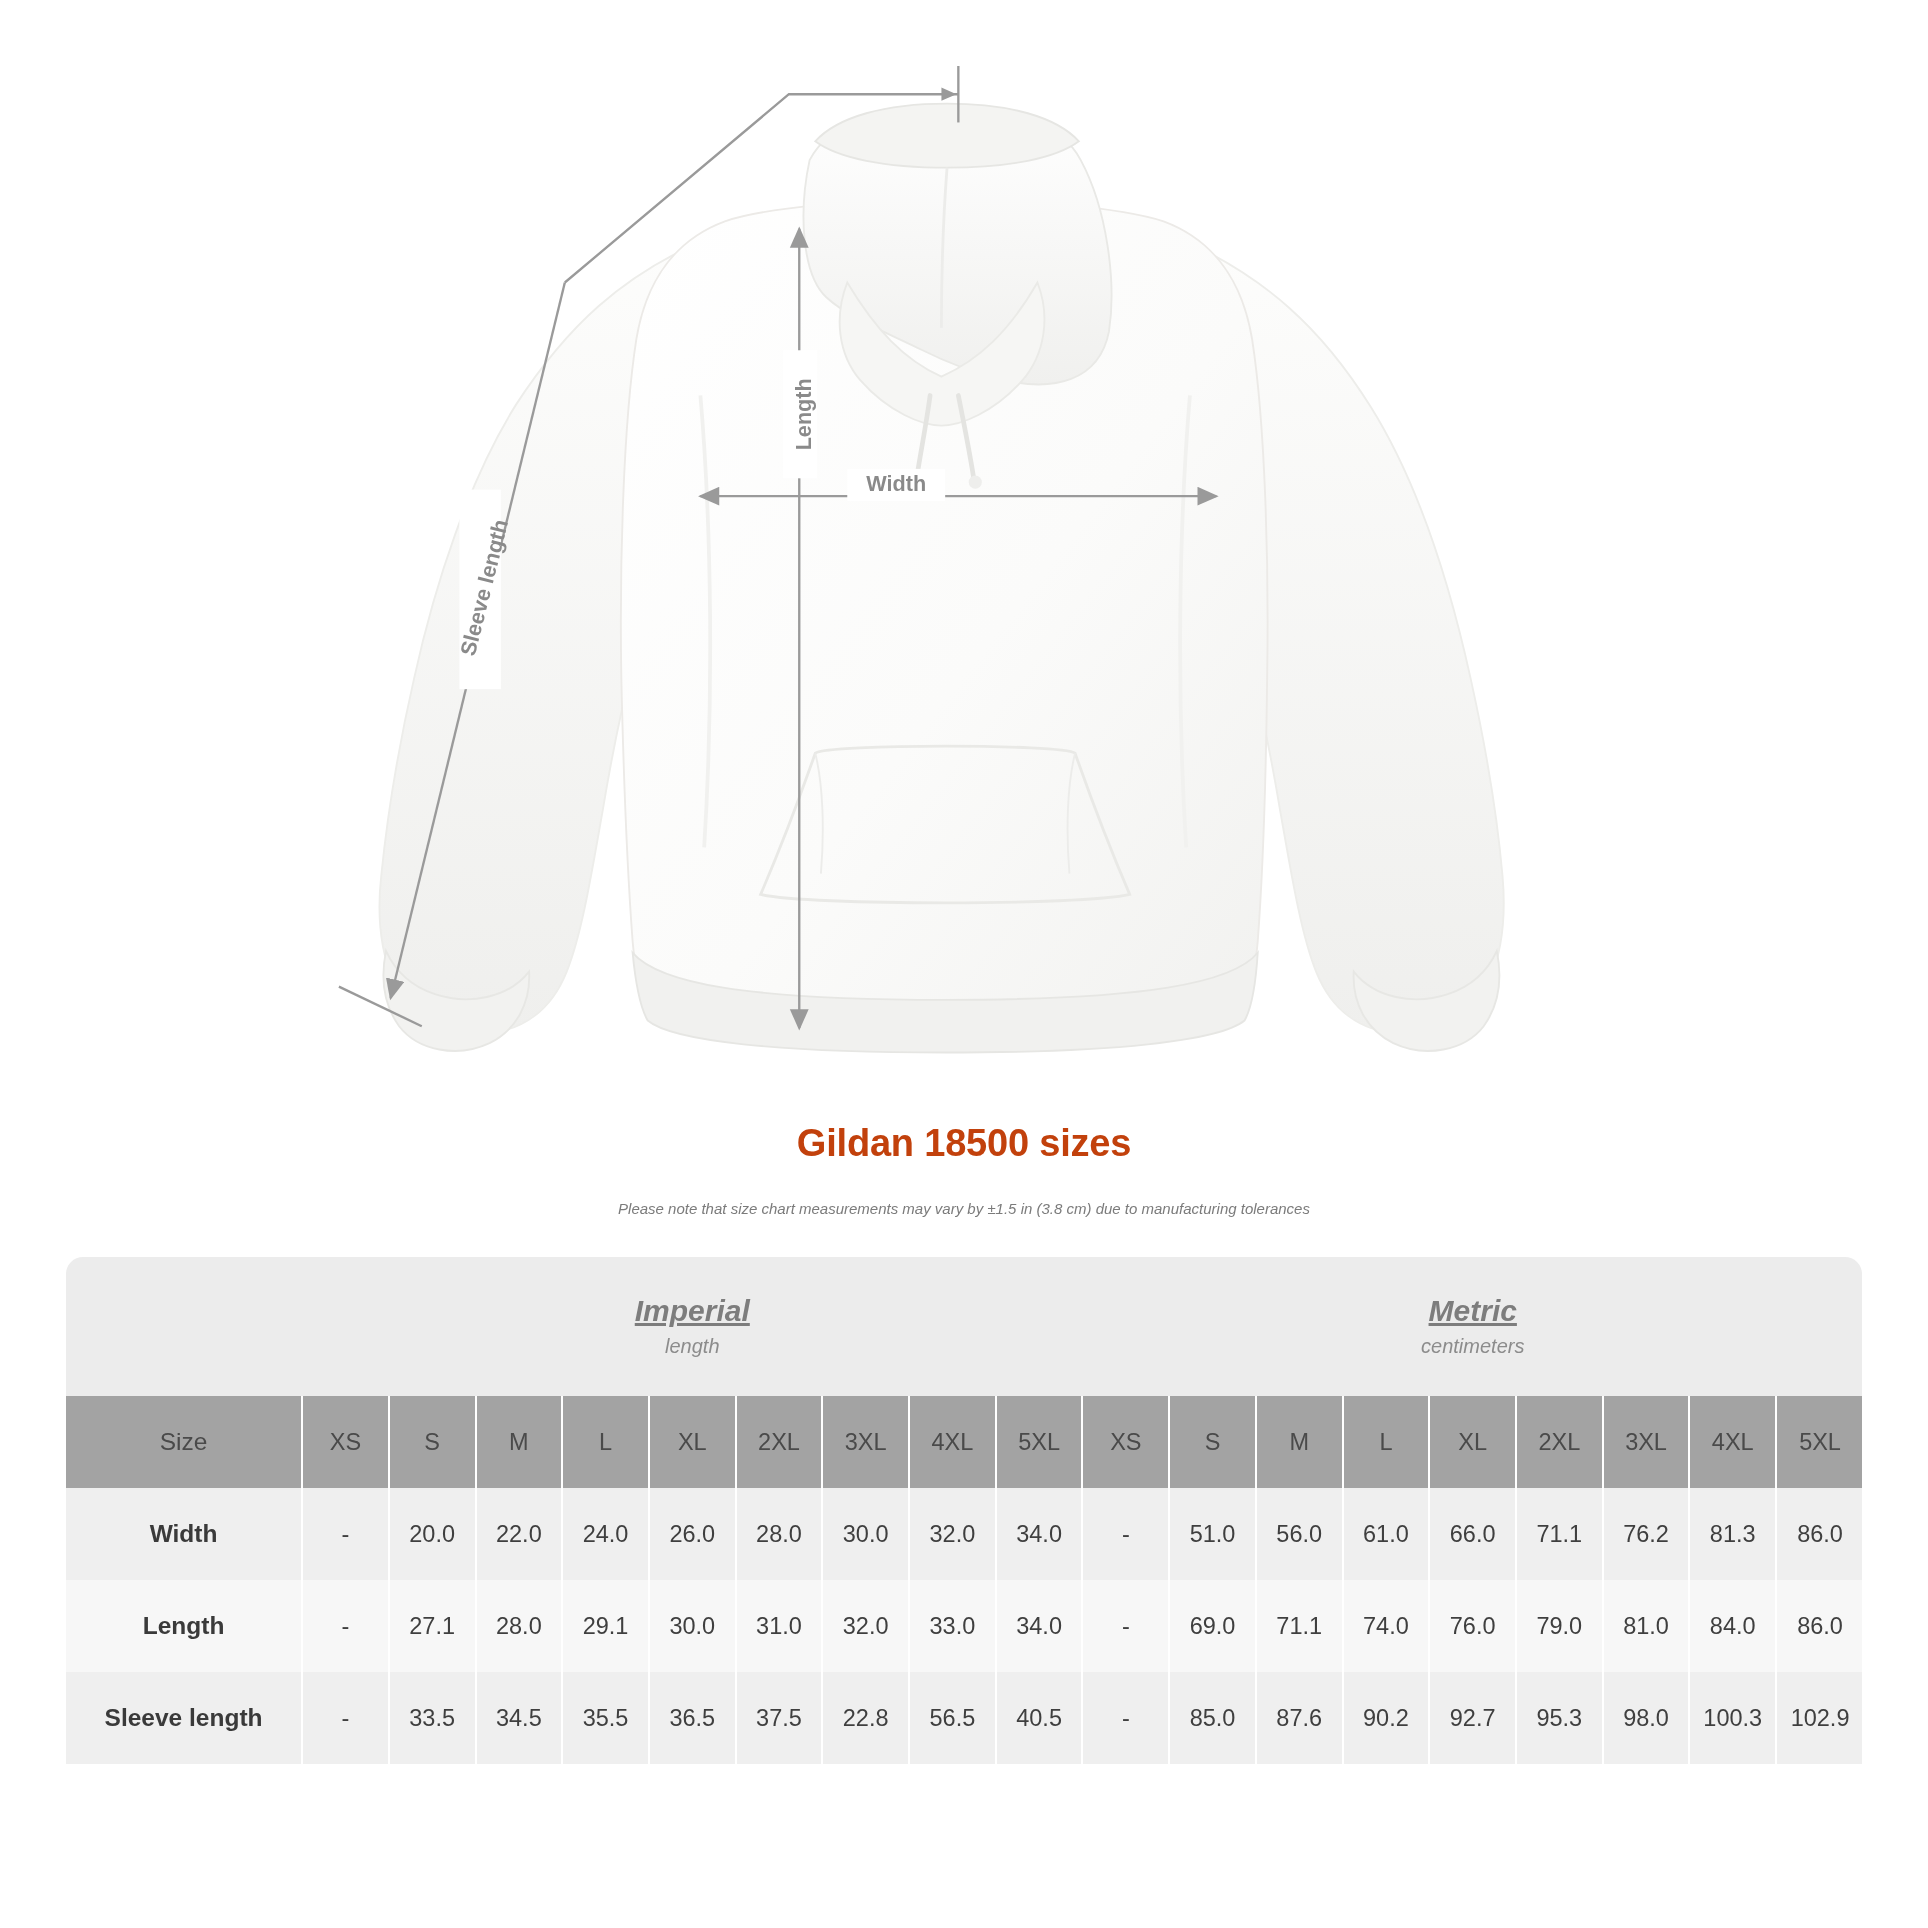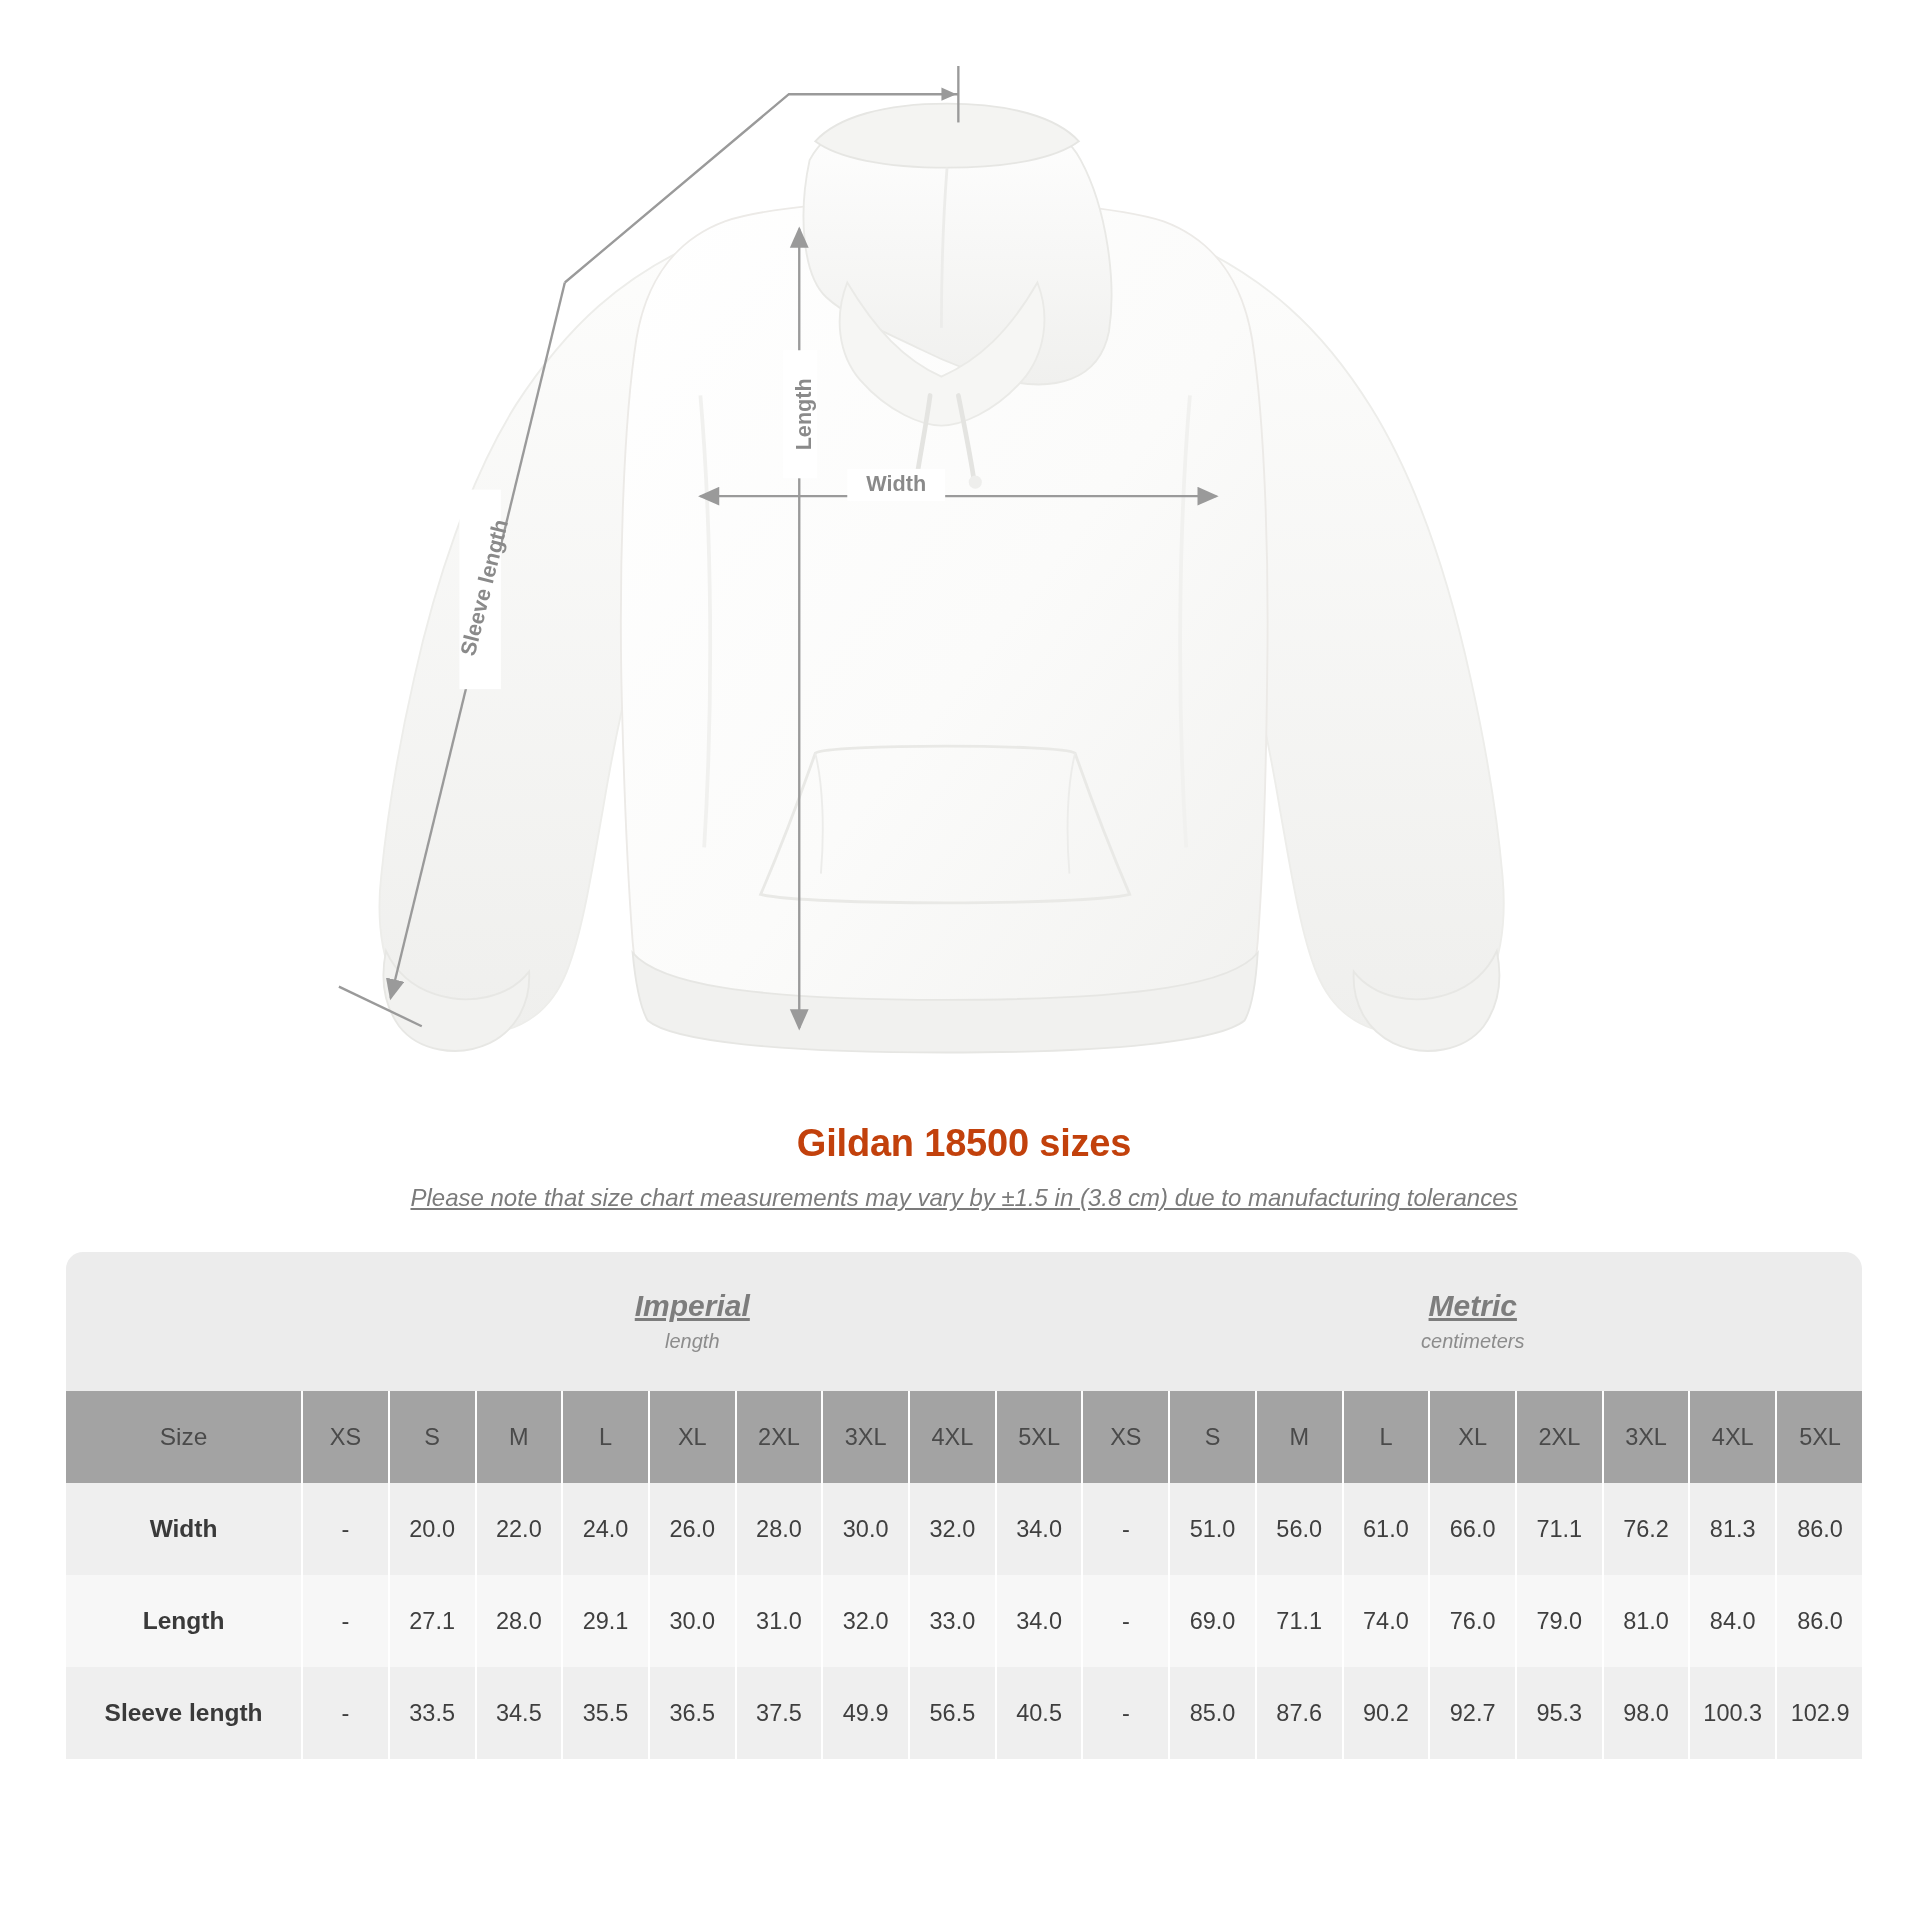--- a/index.html
+++ b/index.html
@@ -38,26 +38,25 @@
     text-align: center;
     font-size: 38px;
     font-weight: bold;
     color: #c2410c;
     margin: 0;
     padding-top: 11.3px;
     letter-spacing: -0.2px;
   }
   .chart-subtitle {
     text-align: center;
-    font-size: 24px;
+    font-size: 15px;
     font-style: italic;
     color: #7b7b7b;
-    margin: 0;
+    margin: 16px;
     padding-top: 19px;
-    text-decoration: underline;
   }
 
   
   .table-wrap {
     margin: 40px 66px 0 66px;
     border-radius: 17px 17px 0 0;
     overflow: hidden;
   }
   table.size-table {
     border-collapse: collapse;
@@ -356,21 +355,21 @@
         </tr>
 
         <tr class="data-row even">
           <td class="rowlabel">Sleeve length</td>
           <td>-</td>
           <td>33.5</td>
           <td>34.5</td>
           <td>35.5</td>
           <td>36.5</td>
           <td>37.5</td>
-          <td>49.9</td>
+          <td>22.8</td>
           <td>56.5</td>
           <td>40.5</td>
           <td>-</td>
           <td>85.0</td>
           <td>87.6</td>
           <td>90.2</td>
           <td>92.7</td>
           <td>95.3</td>
           <td>98.0</td>
           <td>100.3</td>

